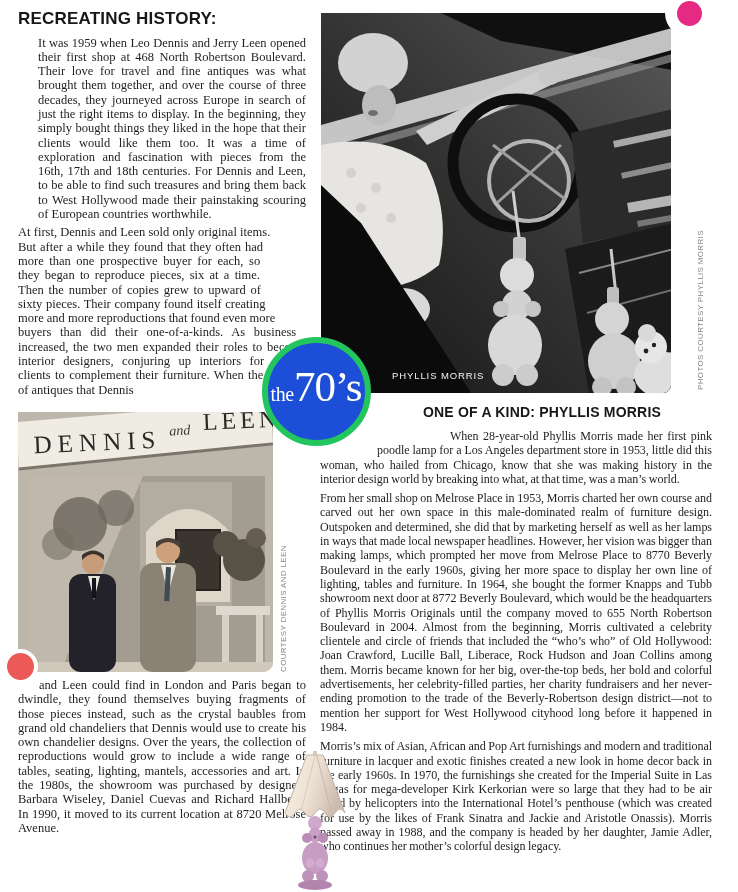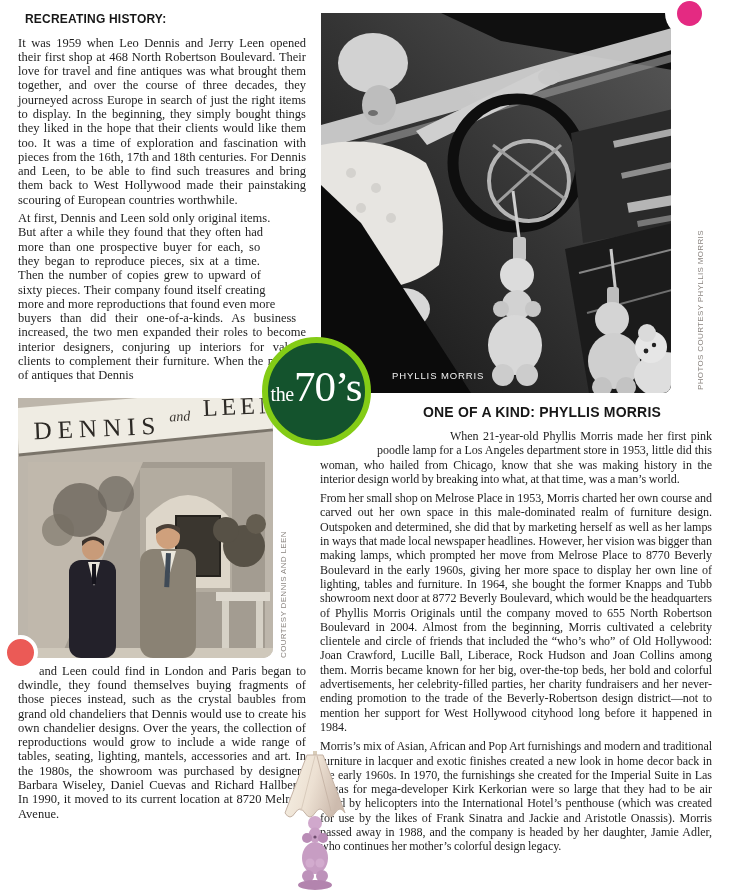--- a/index.html
+++ b/index.html
@@ -9,27 +9,27 @@
     font-family:"Liberation Serif",serif;color:#1e1e1e;
   }
   
   .col-left{position:absolute;left:18px;top:10px;width:288px;}
   .col-right{position:absolute;left:320px;top:403px;width:392px;}
 
   h1,h2{
     font-family:"Liberation Sans",sans-serif;font-weight:700;color:#171717;
     margin:0;letter-spacing:.2px;
   }
-  h1{font-size:12px;line-height:18.5px;margin-left:7px;}
+  h1{font-size:17px;line-height:18.5px;}
   h2{font-size:14px;line-height:18px;margin-left:52px;text-align:center;}
 
   .col-left p{font-size:12.5px;line-height:14.3px;text-align:justify;margin:0 0 4px 0;}
   .col-right p{font-size:12.05px;line-height:14.3px;text-align:justify;margin:0 0 5px 0;
                letter-spacing:-.05px;word-spacing:-.4px;}
-  .col-left .p1{margin-top:7px;}
+  .col-left .p1{margin-top:7px;margin-left:20px;}
   .col-left .p2{margin-top:3px;}
   .col-left .p3{margin-top:6px;}
   .col-right .rp1{margin-top:8px;}
 
   
   .badge-push{float:right;width:46px;height:64px;margin-top:108px;
               shape-outside:circle(57px at 57px 47px);}
   .dot-push{float:left;width:21px;height:12px;}
   .circ-sp1{float:left;width:130px;height:14.3px;}
   .circ-sp2{float:left;clear:left;width:57px;height:14.3px;}
@@ -50,21 +50,21 @@
     position:absolute;white-space:nowrap;
     font-family:"Liberation Sans",sans-serif;font-size:8px;letter-spacing:.35px;
     color:#8b8580;transform-origin:0 0;transform:rotate(-90deg);
   }
   .vcredit.left-photo{left:261px;top:260px;}
   .vcredit.right-photo{left:375px;top:377px;}
 
   
   .badge{
     position:absolute;left:261.5px;top:336.5px;width:97px;height:97px;
-    background:#14532d;border:6px solid #84cc16;border-radius:50%;
+    background:#1d4ed8;border:6px solid #22c55e;border-radius:50%;
     z-index:10;color:#ffffff;font-family:"Liberation Serif",serif;text-align:center;
   }
   .badge-inner{display:flex;align-items:baseline;justify-content:center;margin-top:22px;}
   .badge-the{font-size:20px;letter-spacing:-.3px;}
   .badge-num{font-size:43px;line-height:1;letter-spacing:-1px;}
   .dot-red{
     position:absolute;left:-15.5px;top:237.5px;width:27px;height:27px;
     background:#eb5a56;border:4px solid #ffffff;border-radius:50%;z-index:6;
   }
   .dot-pink{
@@ -228,21 +228,21 @@
 
   <div class="badge">
     <div class="badge-inner">
       <span class="badge-the">the</span>
         <span class="badge-num">70’s</span>
     </div>
   </div>
 
   <div class="col-right">
     <h2>ONE OF A KIND: PHYLLIS MORRIS</h2>
-    <p class="rp1"><span class="circ-sp1"></span><span class="circ-sp2"></span><span>When 21-year-old Phyllis Morris made her first pink poodle lamp for a Los Angeles department store in 1953, little did this woman, who hailed from Chicago, know that she was making history in the interior design world by breaking into what, at that time, was a man’s world.</span></p>
+    <p class="rp1"><span class="circ-sp1"></span><span class="circ-sp2"></span><span>When 28-year-old Phyllis Morris made her first pink poodle lamp for a Los Angeles department store in 1953, little did this woman, who hailed from Chicago, know that she was making history in the interior design world by breaking into what, at that time, was a man’s world.</span></p>
     <p class="rp2">From her small shop on Melrose Place in 1953, Morris charted her own course and carved out her own space in this male-dominated realm of furniture design. Outspoken and determined, she did that by marketing herself as well as her lamps in ways that made local newspaper headlines. However, her vision was bigger than making lamps, which prompted her move from Melrose Place to 8770 Beverly Boulevard in the early 1960s, giving her more space to display her own line of lighting, tables and furniture. In 1964, she bought the former Knapps and Tubb showroom next door at 8772 Beverly Boulevard, which would be the headquarters of Phyllis Morris Originals until the company moved to 655 North Robertson Boulevard in 2004. Almost from the beginning, Morris cultivated a celebrity clientele and circle of friends that included the “who’s who” of Old Hollywood: Joan Crawford, Lucille Ball, Liberace, Rock Hudson and Joan Collins among them. Morris became known for her big, over-the-top beds, her bold and colorful advertisements, her celebrity-filled parties, her charity fundraisers and her never-ending promotion to the trade of the Beverly-Robertson design district—not to mention her support for West Hollywood cityhood long before it happened in 1984.</p>
     <p class="rp3 lamp-indent">Morris’s mix of Asian, African and Pop Art furnishings and modern and traditional furniture in lacquer and exotic finishes created a new look in home decor back in the early 1960s. In 1970, the furnishings she created for the Imperial Suite in Las Vegas for mega-developer Kirk Kerkorian were so large that they had to be air lifted by helicopters into the International Hotel’s penthouse (which was created for use by the likes of Frank Sinatra and Jackie and Aristotle Onassis). Morris passed away in 1988, and the company is headed by her daughter, Jamie Adler, who continues her mother’s colorful design legacy.</p>
   </div>
 
   <div class="lamp">
     <svg width="76" height="140" viewBox="0 0 76 140">
       <defs>
         <linearGradient id="shadeGrad" x1="0" y1="0" x2="1" y2="0.3">
           <stop offset="0" stop-color="#f8f3e7"></stop>
           <stop offset="0.55" stop-color="#ece0d2"></stop>

